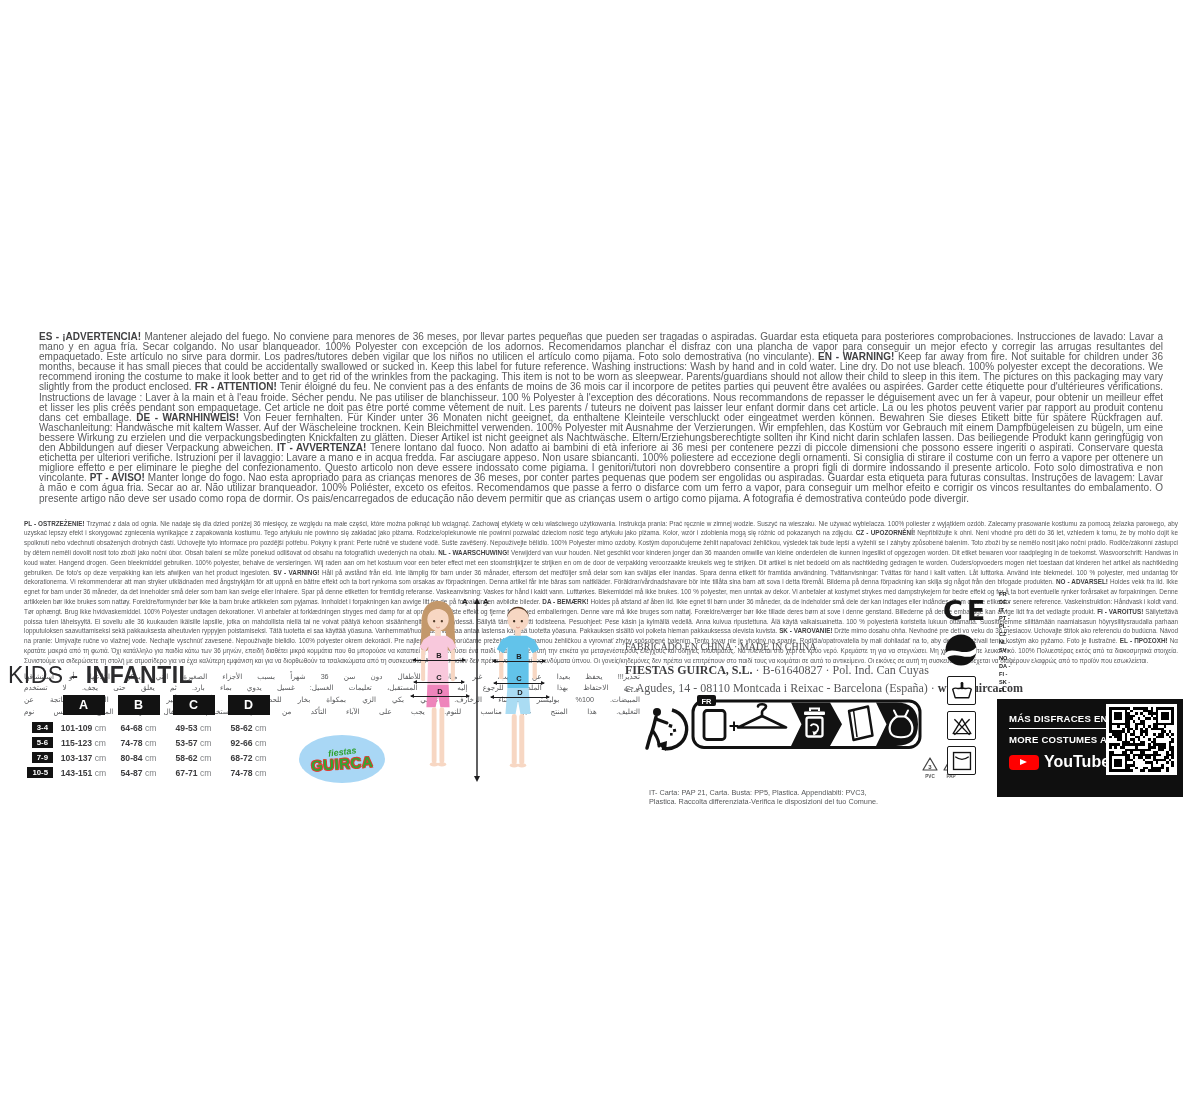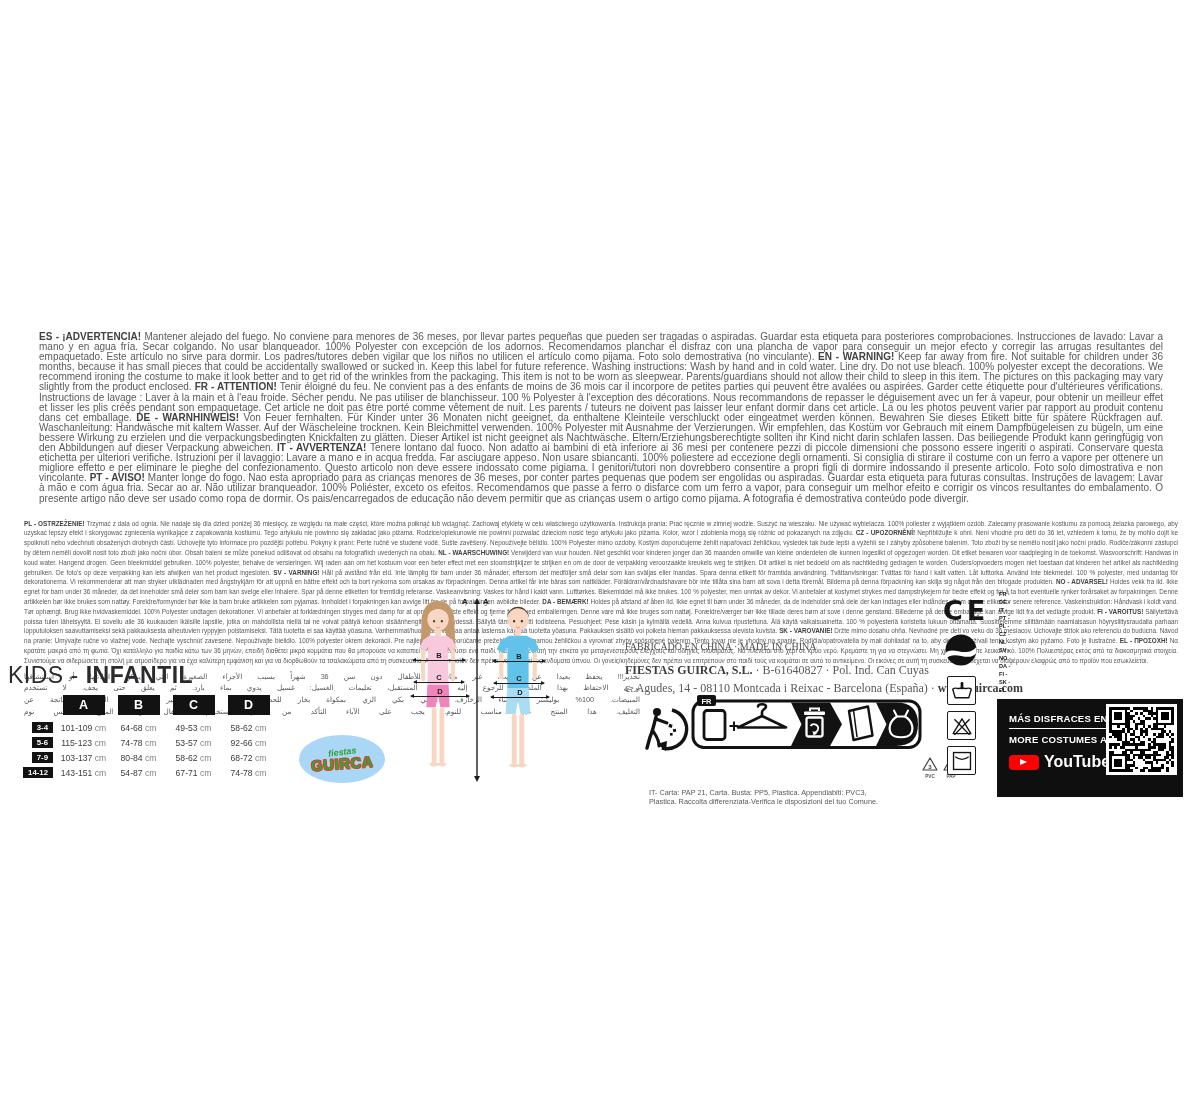--- a/index.html
+++ b/index.html
@@ -20,21 +20,21 @@
   .size-title b{font-weight:800;}
   .size-table{position:absolute;left:22px;top:695px;}
   .header-row{display:flex;margin-left:34px;margin-bottom:5px;}
   .hcell{width:55px;display:flex;justify-content:center;}
   .hbox{width:42px;height:20px;background:#121212;color:#fff;font-size:12.5px;font-weight:700;
         display:flex;align-items:center;justify-content:center;}
   .srow{display:flex;align-items:center;height:15px;}
   .slabel-wrap{width:31px;display:flex;justify-content:flex-end;margin-right:3px;}
   .slabel{background:#121212;color:#fff;font-weight:700;font-size:7.8px;padding:1.5px 5px;line-height:1;}
   .scell{width:55px;text-align:center;font-size:8.6px;color:#808285;}
-  .scell b{color:#3c3c3e;font-weight:400;margin-top:8px;}
+  .scell b{color:#3c3c3e;font-weight:700;margin-top:8px;}
 
   
   .logo{position:absolute;left:299px;top:735px;width:86px;height:48px;background:#a9d7f5;border-radius:50%;
         display:flex;flex-direction:column;align-items:center;justify-content:center;}
   .logo .fiestas{font-style:italic;font-weight:700;color:#2fa12f;font-size:9px;transform:rotate(-7deg);margin-bottom:-2px;}
   .logo .guirca{font-weight:800;font-size:15px;color:#33a532;letter-spacing:0.5px;transform:rotate(-4deg);
         text-shadow:0.8px 0.8px 0 #e03c31,-0.8px 0.8px 0 #e03c31,0.8px -0.8px 0 #e03c31,-0.8px -0.8px 0 #e03c31;}
 
   
   .figures{position:absolute;left:403px;top:594px;width:182px;height:202px;}
@@ -139,21 +139,21 @@
           <div class="slabel-wrap">
             <span class="slabel">7-9</span>
           </div>
           <div class="scell"><b>103-137</b> cm</div>
           <div class="scell"><b>80-84</b> cm</div>
           <div class="scell"><b>58-62</b> cm</div>
           <div class="scell"><b>68-72</b> cm</div>
         </div>
         <div class="srow">
           <div class="slabel-wrap">
-            <span class="slabel">14-12</span>
+            <span class="slabel">10-5</span>
           </div>
           <div class="scell"><b>143-151</b> cm</div>
           <div class="scell"><b>54-87</b> cm</div>
           <div class="scell"><b>67-71</b> cm</div>
           <div class="scell"><b>74-78</b> cm</div>
         </div>
       </div>
   </div>
 
   <div class="logo">

